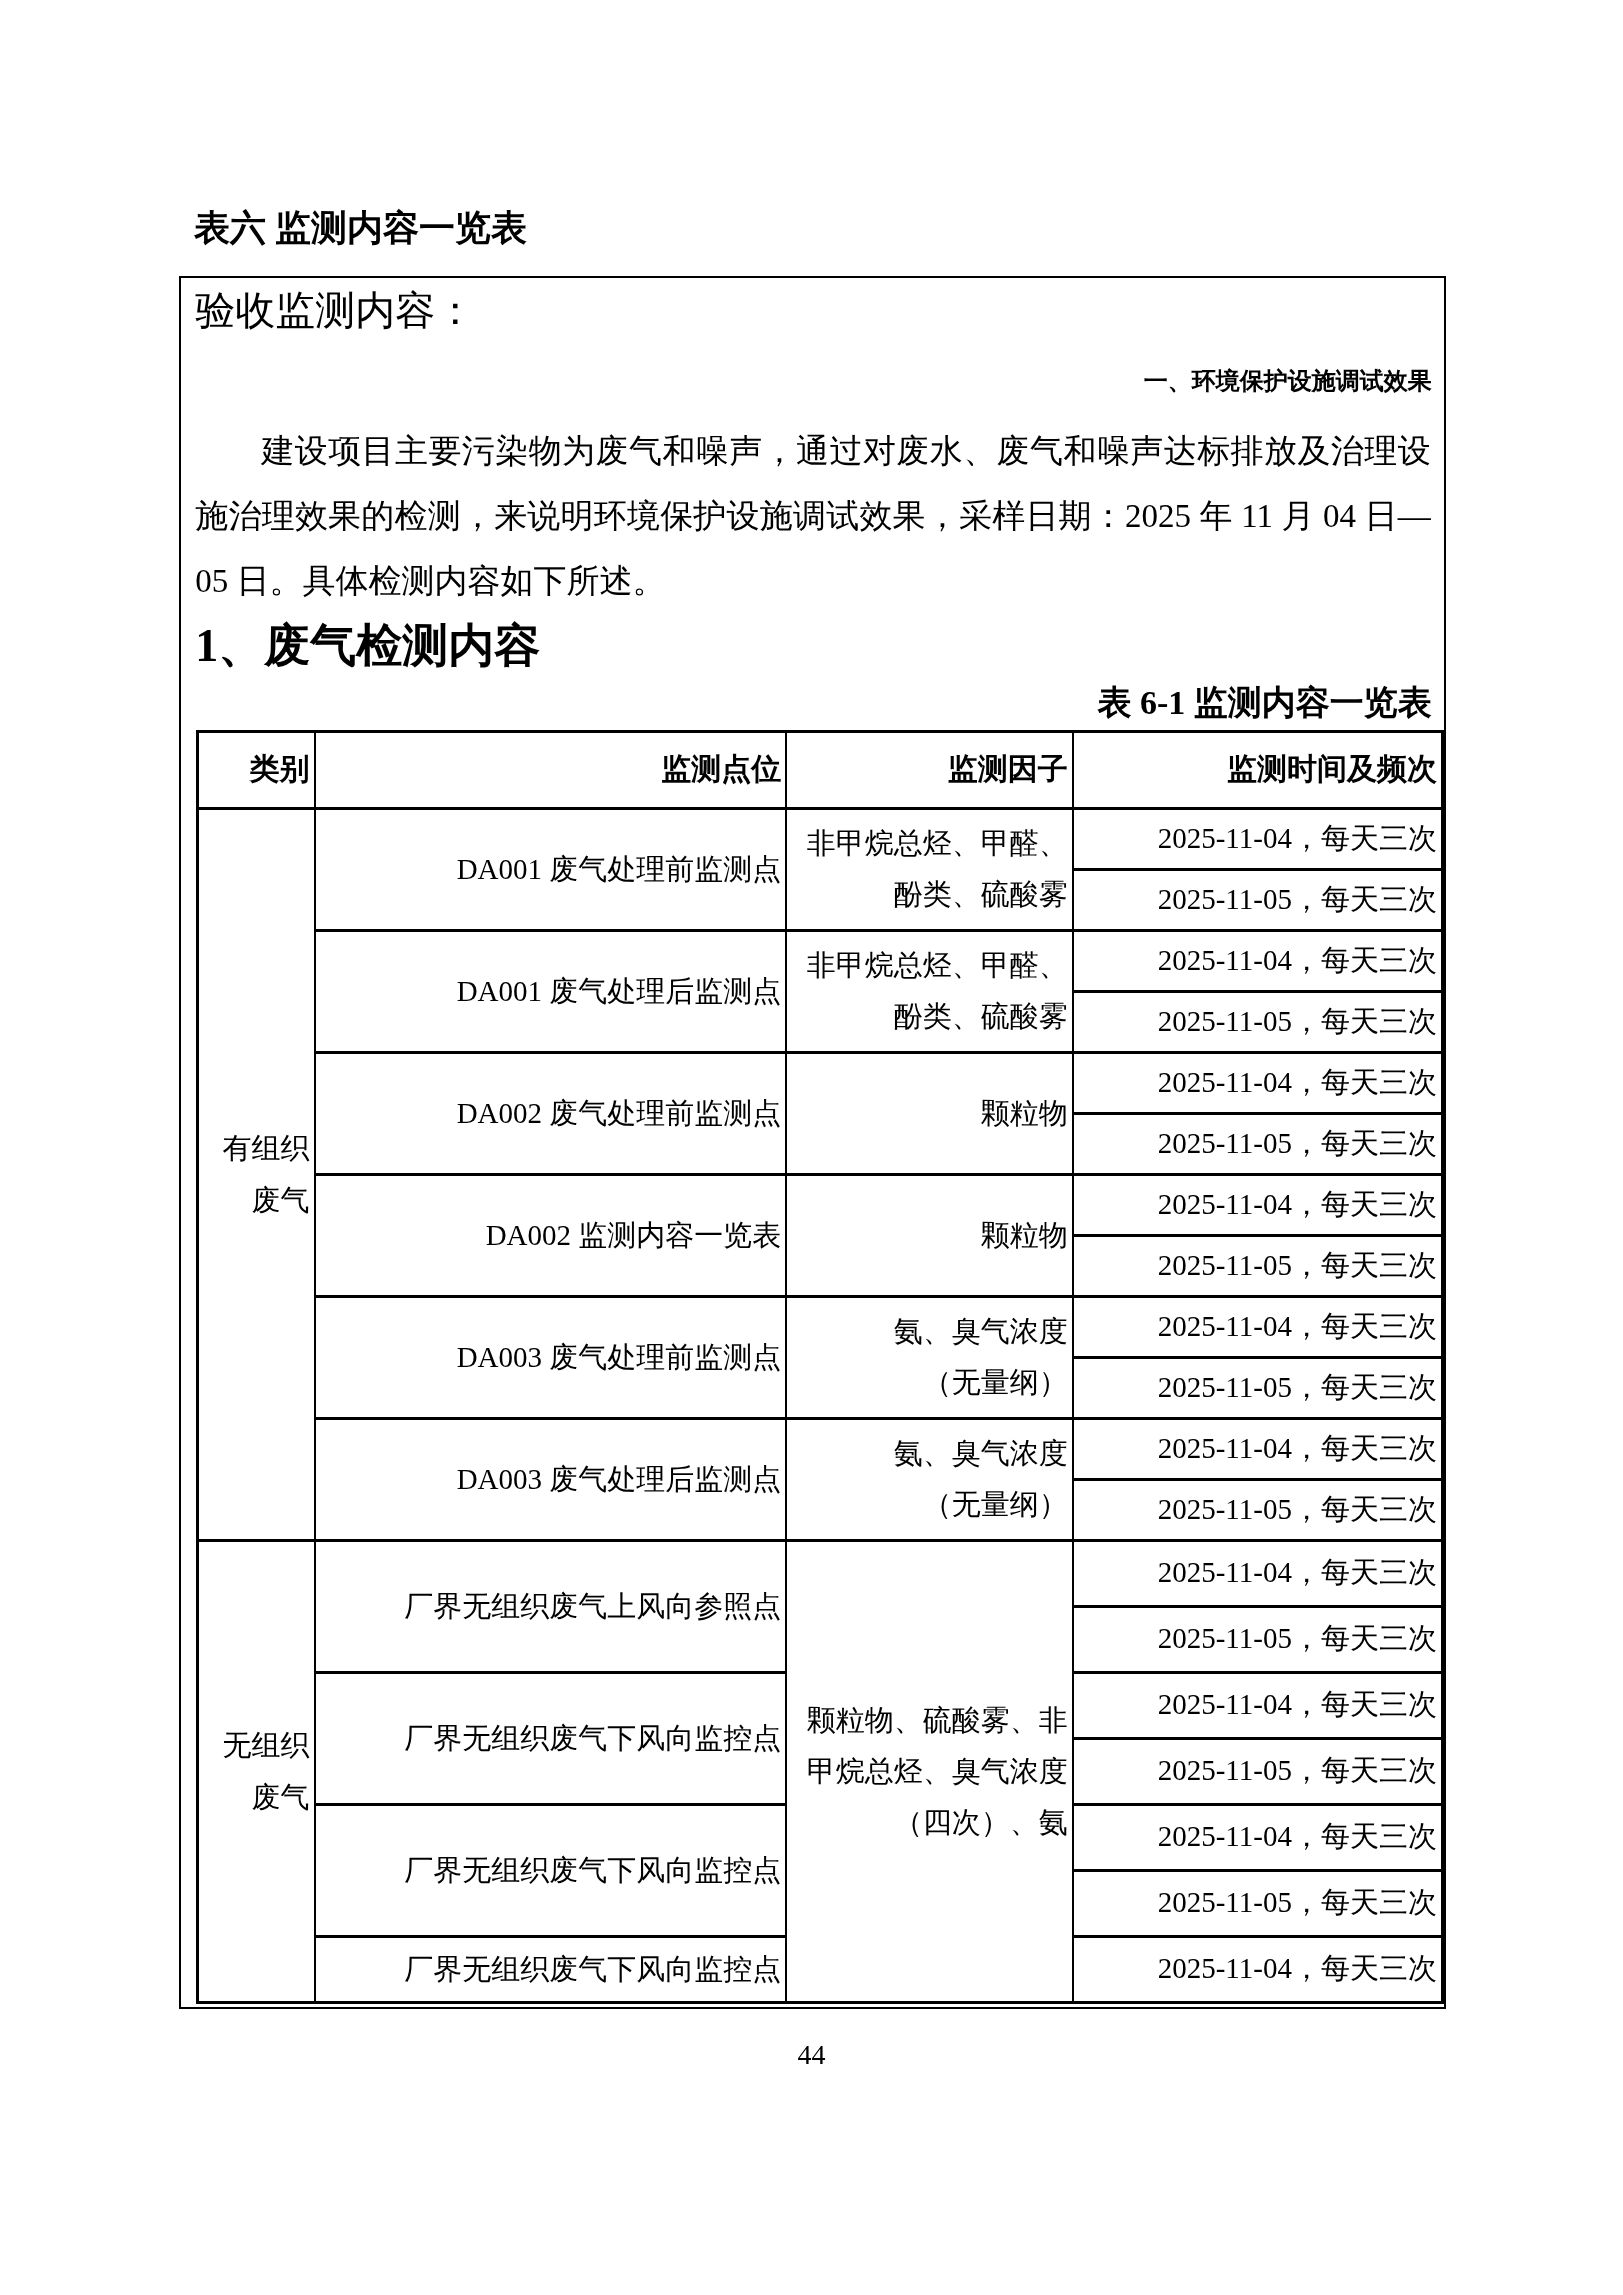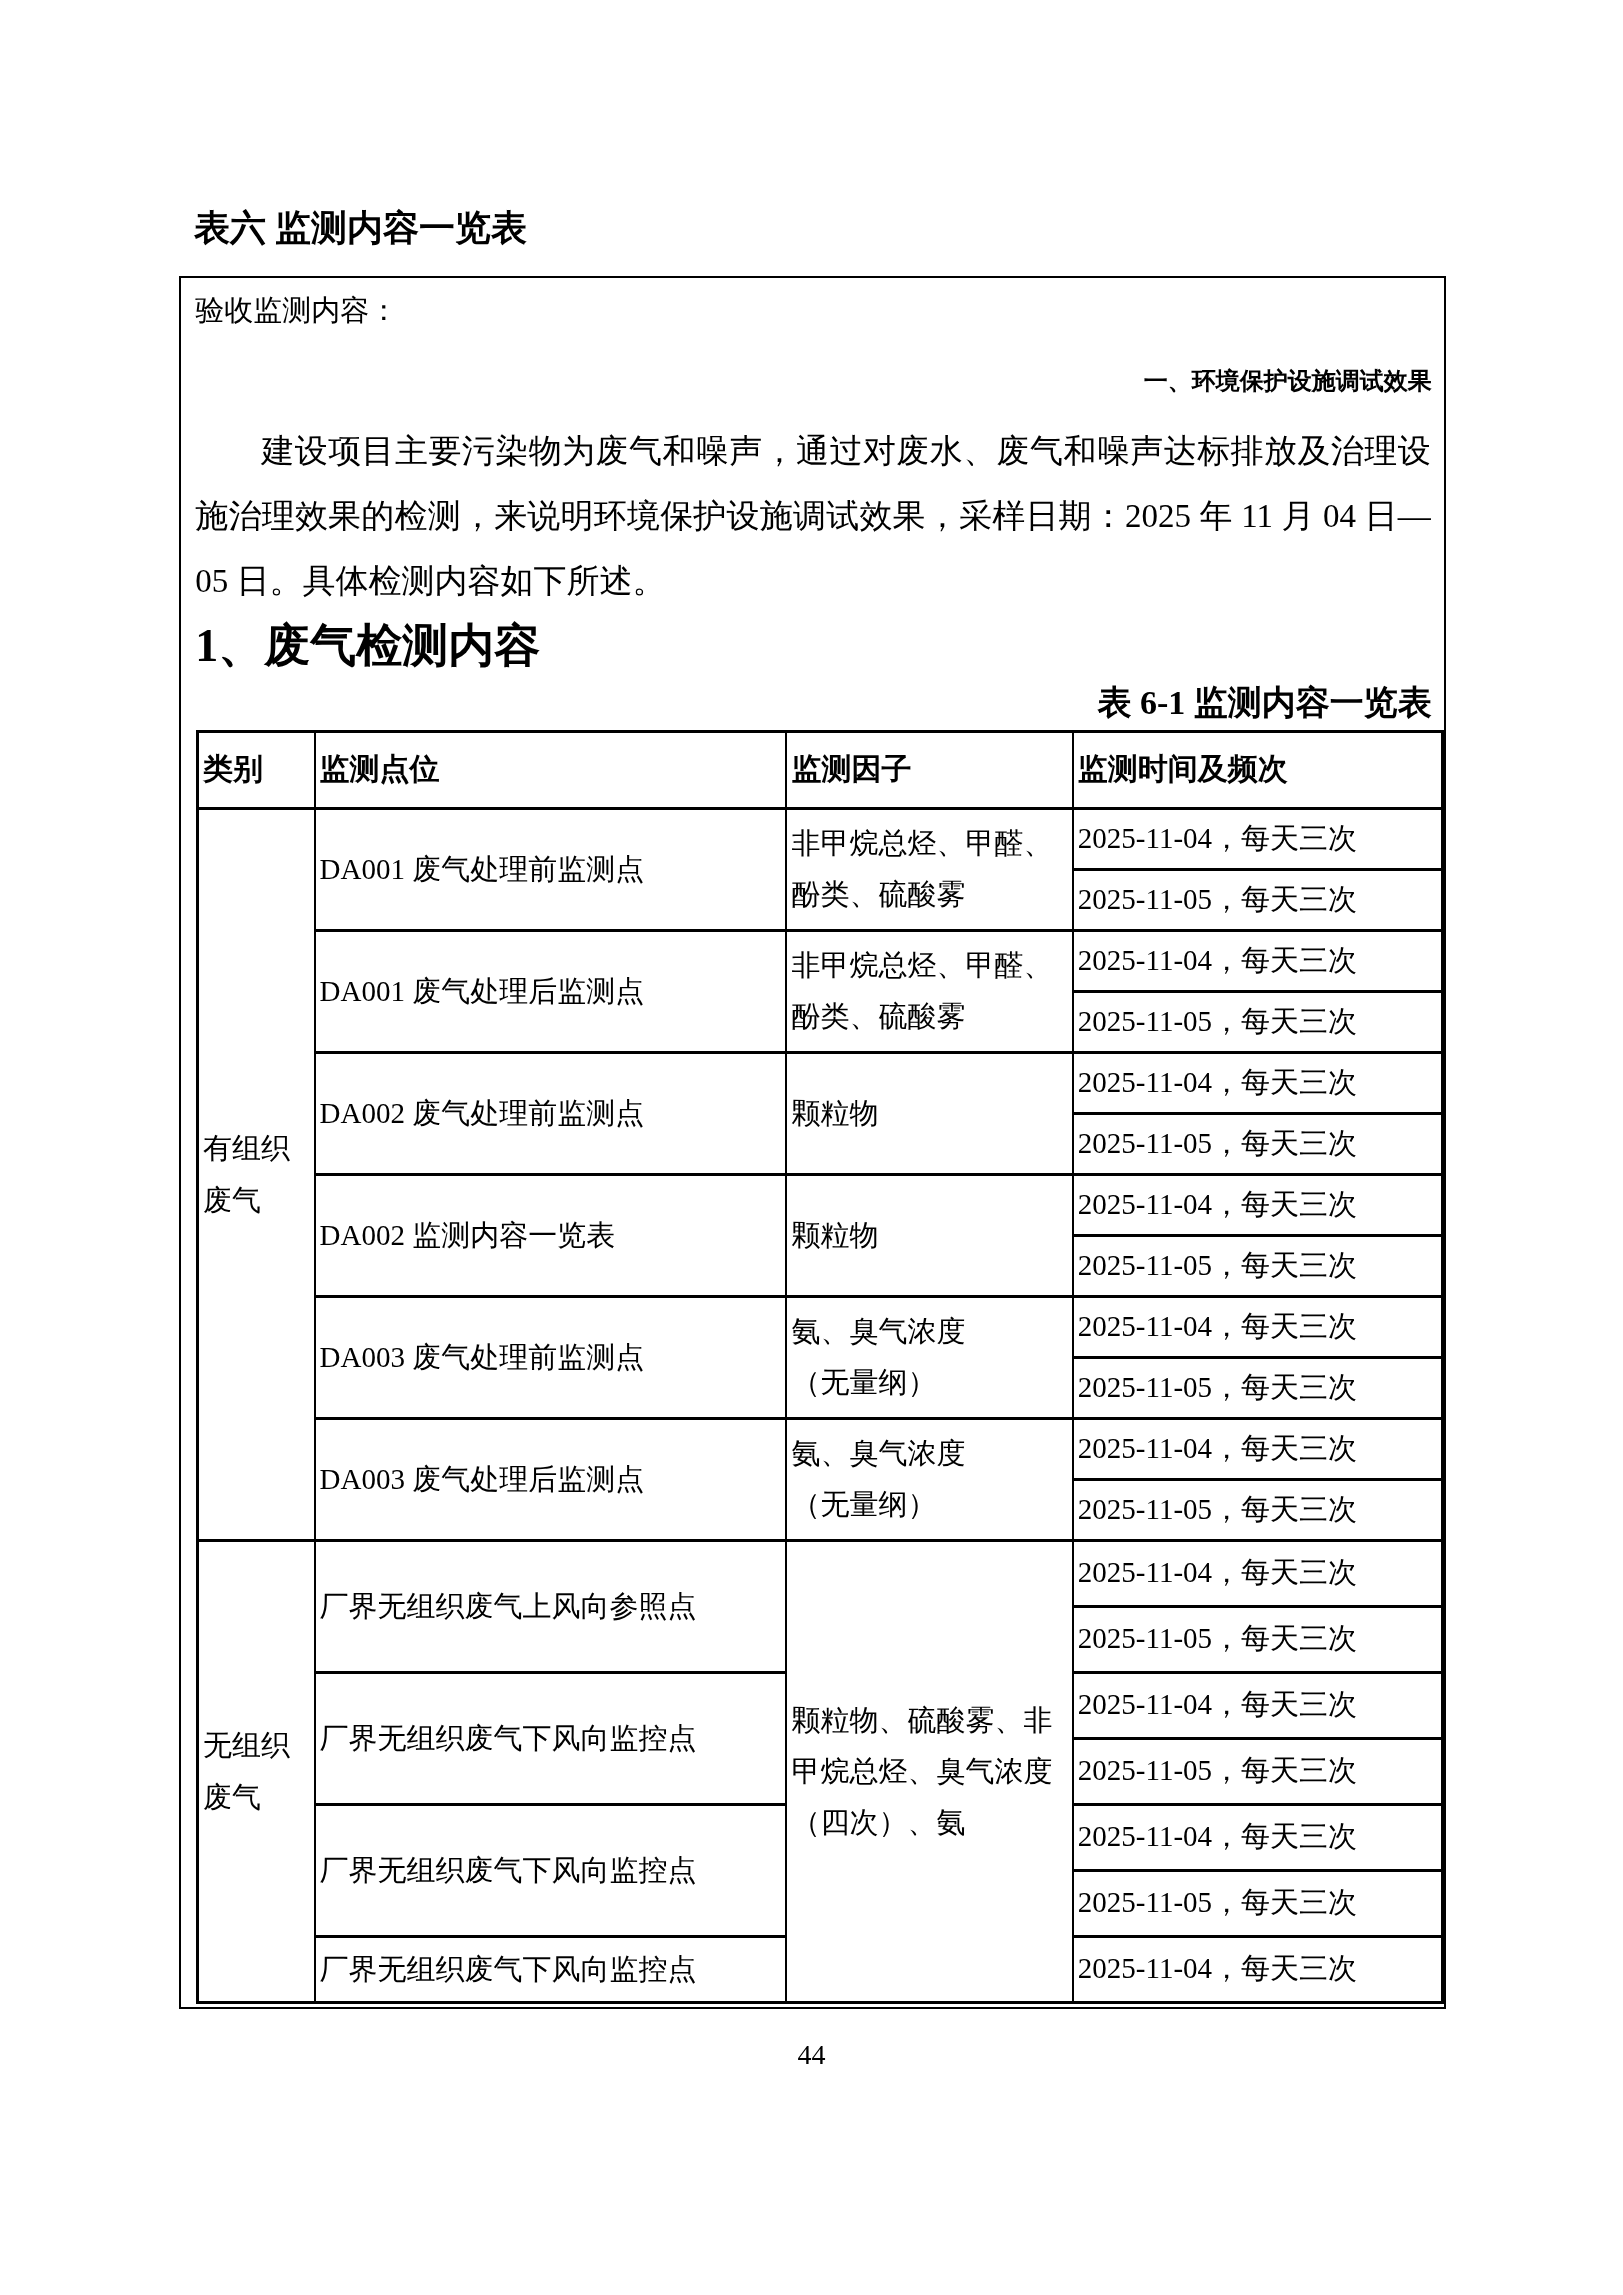--- a/index.html
+++ b/index.html
@@ -16,21 +16,21 @@
     font-weight: 700;
     line-height: 51px;
   }
   .content-box {
     margin: 21.5px 0 0 179px;
     width: 1267px;
     border: 2.6px solid #000;
     padding: 5.1px 0 3.1px 0;
   }
   .intro-line {
-    font-size: 29px; line-height: 51px;
+    font-size: 40px; line-height: 51px;
     margin: 2px 12.3px 0 14.3px;
     font-family: Liberation Serif, serif;
   }
   .section-heading {
     font-size: 24px; font-weight: 700; line-height: 51px;
     margin: 20.4px 12.3px 0 14.3px;
     text-align: right;
   }
   .body-para {
     font-size: 33px; line-height: 65px;
@@ -51,21 +51,21 @@
     border-collapse: collapse;
     table-layout: fixed;
     width: calc(100% - 15px);
     margin: 4.1px 0 0 15px;
     border: 3.6px solid #000;
   }
   .monitor th, .monitor td {
     border: 2px solid #000;
     border-top-width: 3.6px;
     border-bottom-width: 3.6px;
-    text-align: left;
+    text-align: right;
     vertical-align: middle;
     padding: 2px 4.1px;
     overflow: hidden;
   }
   .monitor th { font-size: 30px; font-weight: 700; height: 77px; }
   .monitor td { font-size: 29px; font-weight: 400; }
   .cat-cell    { white-space: pre-line; line-height: 1.8; }
   .factor-cell { white-space: pre-line; line-height: 1.75; }
   .point-cell  { line-height: 1.6; }
   .time-org { height: 61px; }

